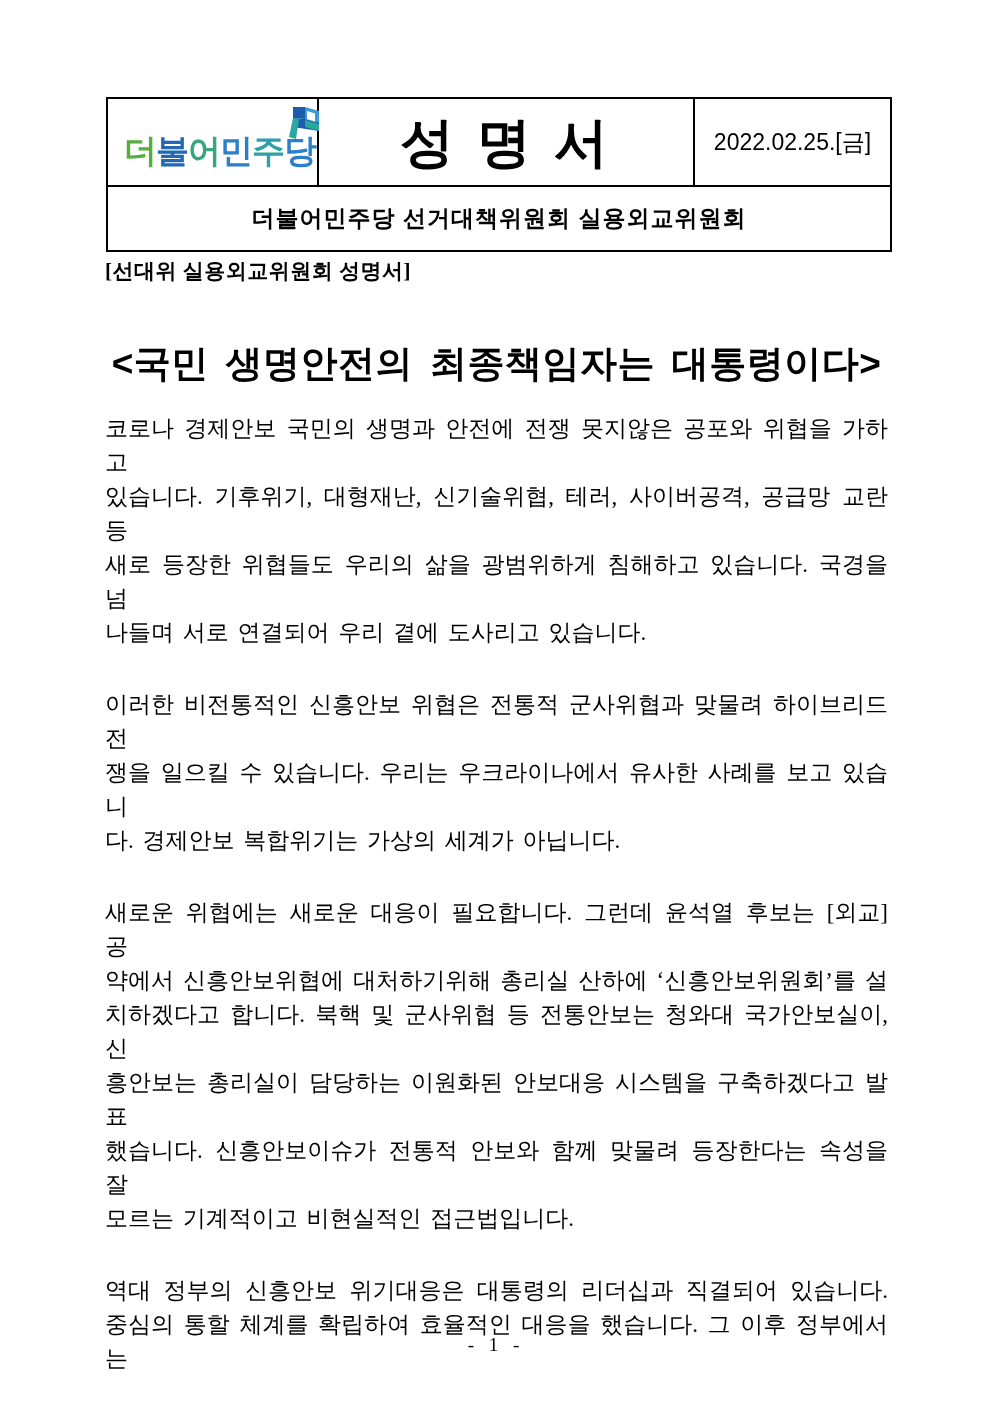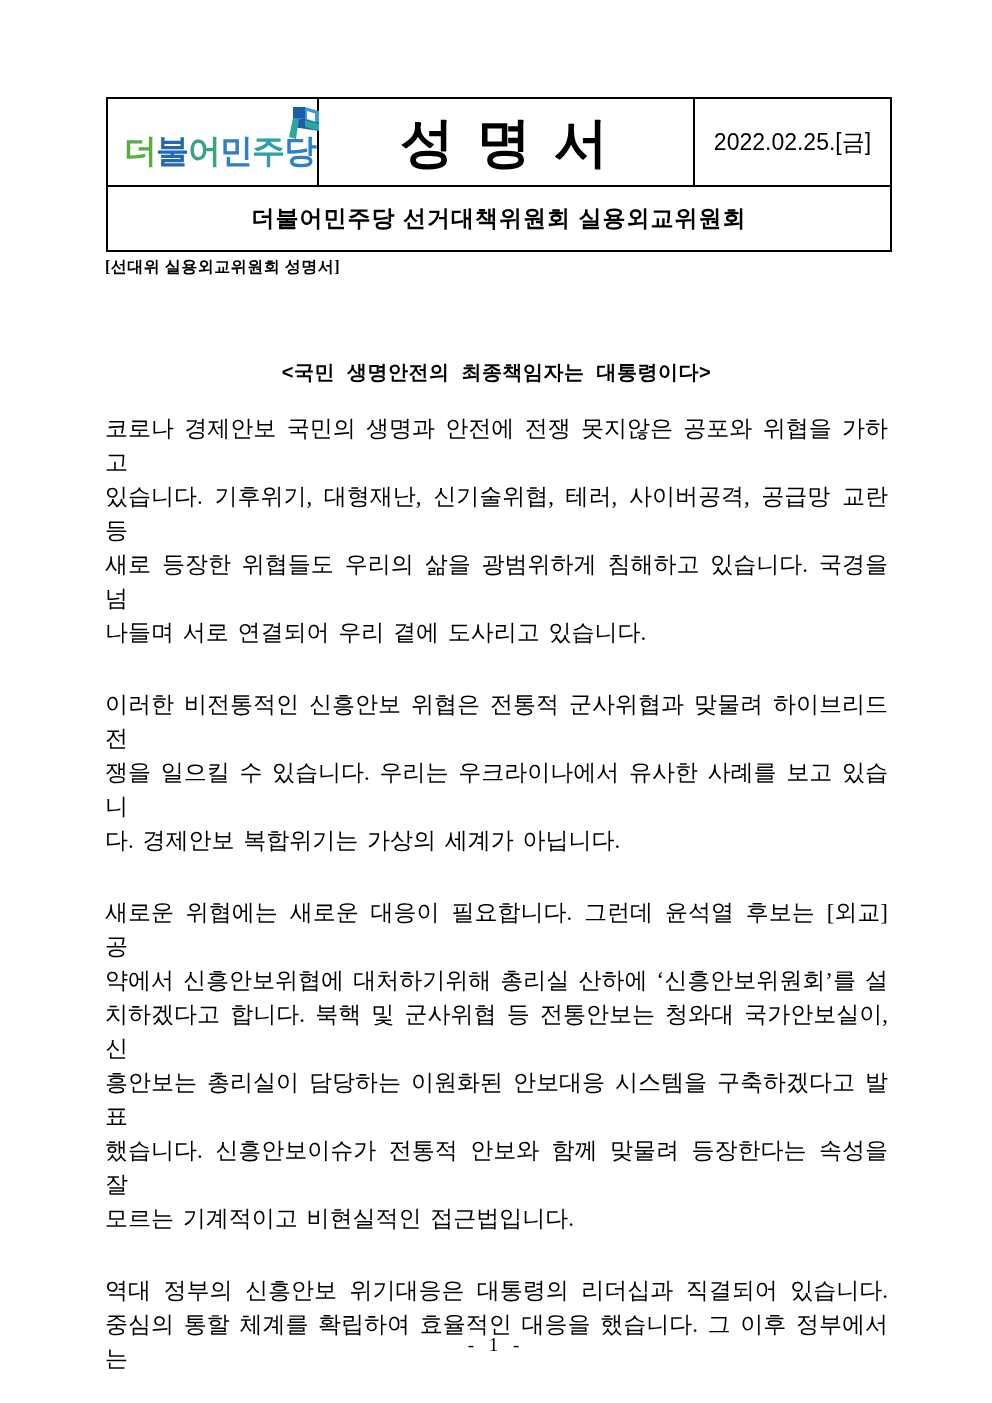--- a/index.html
+++ b/index.html
@@ -39,26 +39,26 @@
     position:relative; display:inline-block; margin-top:16px;
     font-family:"Liberation Sans","DejaVu Sans",sans-serif;
     font-weight:800; font-size:33px; line-height:1; letter-spacing:-1px;
     white-space:nowrap;
   }
   .flag-icon { position:absolute; top:-28px; right:-8px; width:40px; height:40px; }
 
   
   .tag-line {
     position:absolute; left:105px; top:257px;
-    font-weight:bold; font-size:16px; letter-spacing:.5px;
+    font-weight:bold; font-size:21px; letter-spacing:.5px;
   }
   .headline {
     position:absolute; left:105px; top:339px; width:783px; text-align:center;
     font-family:"Liberation Sans","DejaVu Sans",sans-serif;
-    font-weight:bold; font-size:20px; letter-spacing:.5px; word-spacing:6px;margin-top:20px;
+    font-weight:bold; font-size:37px; letter-spacing:.5px; word-spacing:6px;
   }
   .body-text {
     position:absolute; left:105px; top:412px; width:783px;
     font-size:23px; line-height:34px; word-spacing:3px;
   }
   .paragraph { margin-bottom:38px; }
   .line { text-align:justify; text-align-last:justify; }
   .line.last { text-align-last:left; }
 
   .footer {

